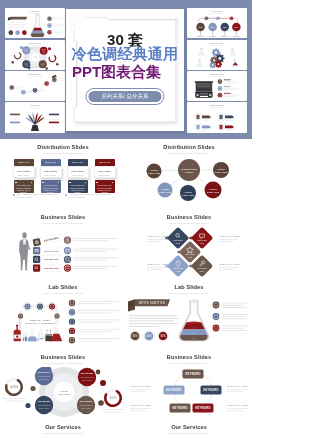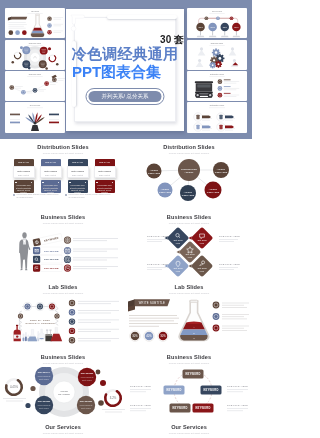--- a/index.html
+++ b/index.html
@@ -20,23 +20,23 @@
   .cover{position:absolute;left:66px;top:9px;width:118px;height:122px;background:#fff;
      box-shadow:1px 2px 4px rgba(40,50,80,.22);}
   .cover-inner{position:absolute;left:8px;top:8px;right:8px;bottom:9px;background:#fff;
      border:1px solid #edeef2;box-shadow:1px 2px 3px rgba(60,70,100,.16);}
   .cover-bar{position:absolute;left:41px;top:6px;width:70px;height:4px;border-radius:2px;background:#fff;
      box-shadow:0 1px 2px rgba(60,70,100,.22);}
   .cover-vbar{position:absolute;left:6px;top:32px;width:4px;height:66px;border-radius:2px;background:#fff;
      box-shadow:1px 0 2px rgba(60,70,100,.22);}
   .cover-deco{position:absolute;left:3px;top:2px;width:20px;height:24px;}
 
-  .t-num{position:absolute;left:0;right:0;top:24px;text-align:right;font-size:10px;font-weight:bold;color:#1d1d1f;letter-spacing:0px;line-height:13px;}
+  .t-num{position:absolute;left:0;right:0;top:24px;text-align:center;font-size:15px;font-weight:bold;color:#1d1d1f;letter-spacing:0px;line-height:13px;}
   .t-sub{position:absolute;left:0;right:0;top:38px;text-align:center;font-size:15px;font-weight:bold;color:#5b7fc7;letter-spacing:.2px;line-height:13px;}
-  .t-main{position:absolute;left:0;right:17px;top:54px;text-align:center;font-size:15px;font-weight:bold;color:#3b82f6;letter-spacing:0px;line-height:17px;}
+  .t-main{position:absolute;left:0;right:17px;top:54px;text-align:center;font-size:15px;font-weight:bold;color:#701a75;letter-spacing:0px;line-height:17px;}
   .t-pillwrap{position:absolute;left:50%;transform:translateX(-50%);top:79px;border:1px solid #7e8cad;border-radius:9px;
      padding:2px;background:#fff;}
   .t-pill{border-radius:7px;background:#7e8cad;padding:2px 13px;font-size:5.5px;color:#fff;white-space:nowrap;
      text-align:center;line-height:7px;}
 
   
   .sec{position:absolute;width:126px;height:70px;}
   .sec-title{position:absolute;left:0;right:0;top:5px;text-align:center;font-size:5.6px;font-weight:bold;color:#3b3b40;letter-spacing:.1px;}
   .sec-sub{position:absolute;left:0;right:0;top:12.5px;text-align:center;font-size:2.4px;color:#c2c2c8;letter-spacing:.1px;}
   .sec-body{position:absolute;left:0;top:18px;width:126px;height:52px;}

